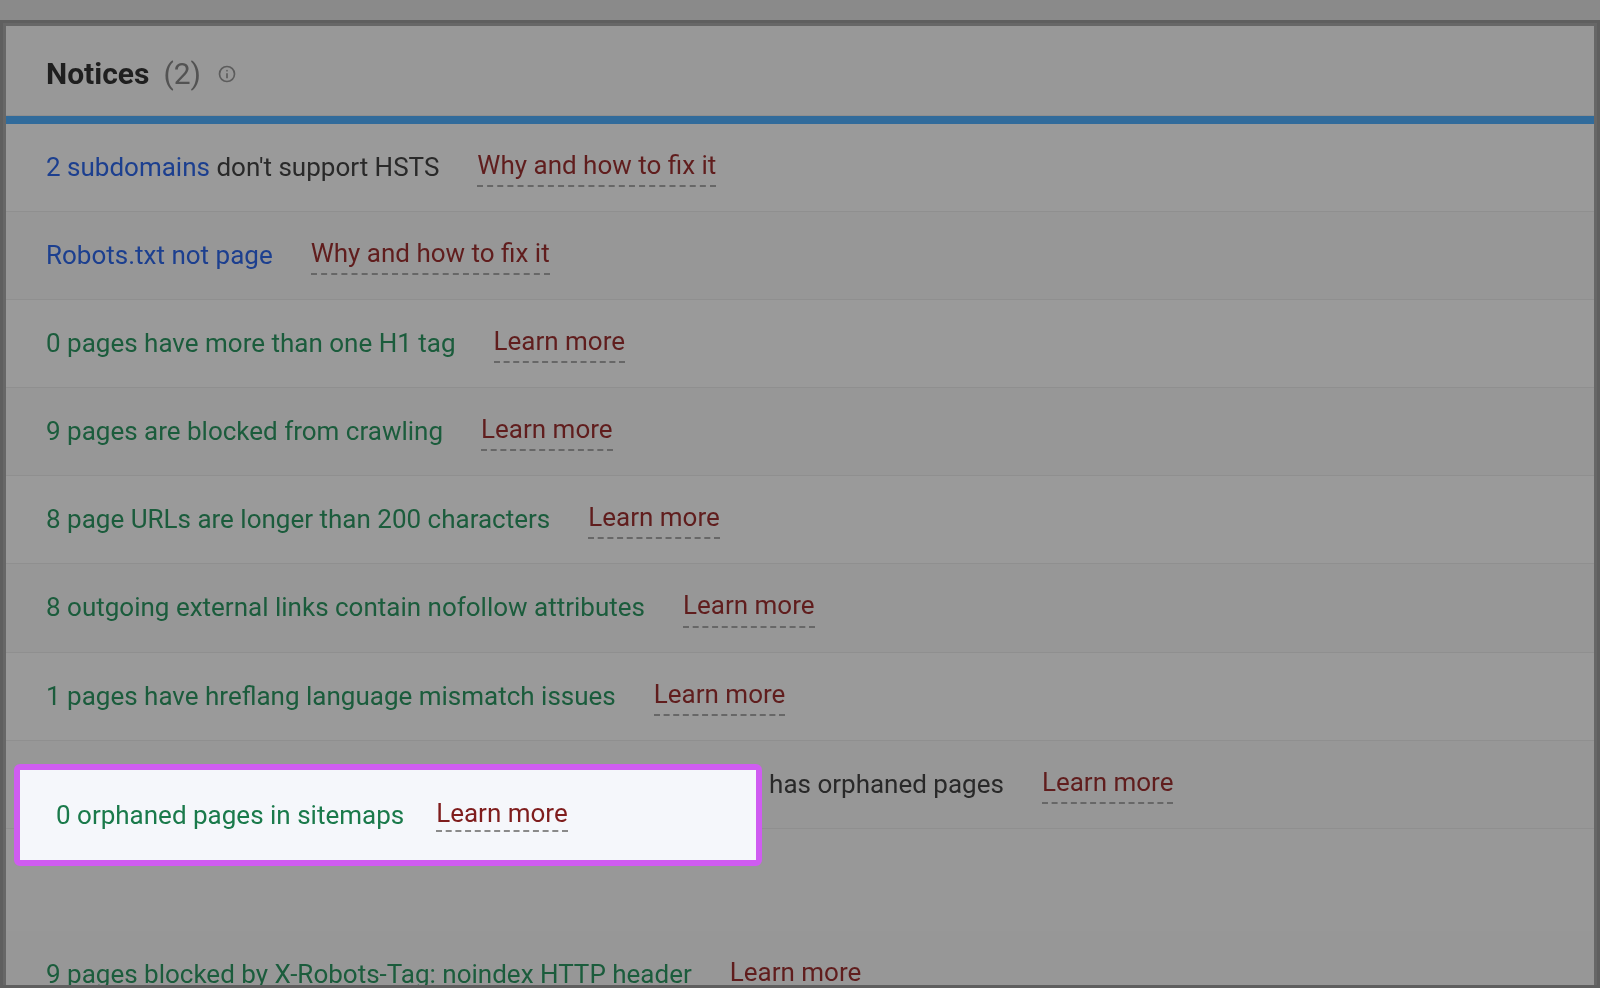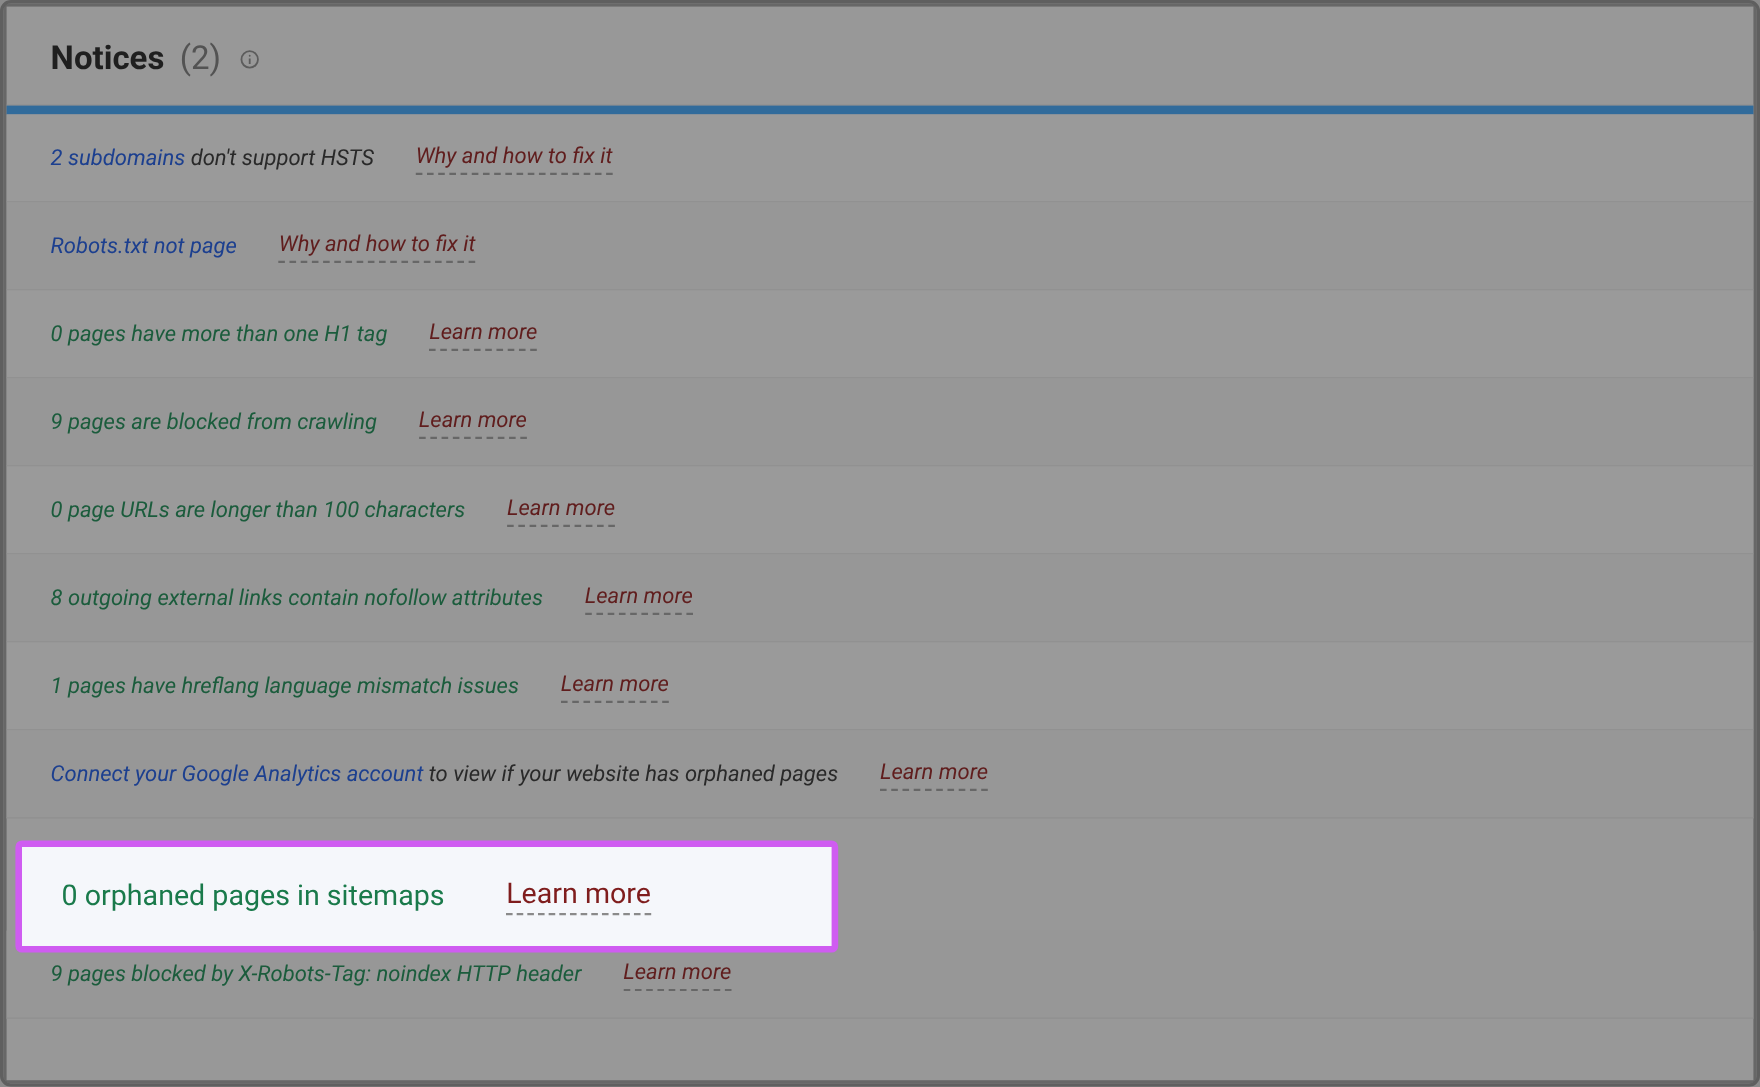--- a/index.html
+++ b/index.html
@@ -1,32 +1,32 @@
 <!DOCTYPE html>
 <html><head>
 <meta charset="utf-8">
 <style>
   html,body{margin:0;padding:0;width:1600px;height:988px;font-family:-apple-system,BlinkMacSystemFont,"Segoe UI",Roboto,Arial,sans-serif;background:#8a8a8a;}
   .stage{position:relative;width:1600px;height:988px;}
-  .frame{position:absolute;inset:0;border:3px solid #5f5f5f;border-radius:10px;box-sizing:border-box;overflow:hidden;}
+  .frame{position:absolute;inset:0;border:3px solid #5f5f5f;border-radius:0;box-sizing:border-box;overflow:hidden;margin-top:20px;}
   .panel{position:absolute;inset:3px;background:#d1d1d1;}
   .dim-overlay{position:absolute;inset:0;background:rgba(30,30,30,0.32);pointer-events:none;}
   .header{padding:30px 40px 24px;display:flex;align-items:center;gap:14px;border-bottom:1px solid #c5c5c5;}
   .header .title{font-size:30px;font-weight:700;color:#1f1f1f;}
   .header .count{font-size:30px;font-weight:400;color:#6c6c6c;}
   .header .info{display:inline-flex;align-items:center;justify-content:center;margin-left:2px;}
   .header .info svg{width:20px;height:20px;}
   .progress{height:8px;background:#3a8fd6;width:100%;}
-  .row{padding:24px 40px;border-bottom:1px solid #c4c4c4;background:#d4d4d4;display:flex;align-items:center;flex-wrap:wrap;gap:0 38px;font-size:20px;line-height:1.35;font-style:italic;}
+  .row{padding:24px 40px;border-bottom:1px solid #c4c4c4;background:#d4d4d4;display:flex;align-items:center;flex-wrap:wrap;gap:0 38px;font-size:26px;line-height:1.35;}
   .row.alt{background:#d0d0d0;}
   .msg{color:#2e2e2e;}
   .link-blue{color:#1b4fc4;cursor:pointer;}
   .link-green{color:#1a7a4b;cursor:pointer;}
   .learn{color:#7f1d1d;border-bottom:2px dashed #8a8a8a;padding-bottom:2px;cursor:pointer;white-space:nowrap;}
-  .hlrow{position:absolute;left:14px;top:764px;width:748px;height:102px;border:6px solid #cf5cf1;border-radius:6px;background:#f5f7fb;box-sizing:border-box;display:flex;align-items:center;gap:56px;padding:0 36px;z-index:20;font-size:26px;}
+  .hlrow{position:absolute;left:14px;top:764px;width:748px;height:102px;border:6px solid #cf5cf1;border-radius:6px;background:#f5f7fb;box-sizing:border-box;display:flex;align-items:center;gap:32px;padding:0 36px;z-index:20;font-size:26px;}
   .spacer-hl{height:102px;}
 </style>
 </head>
 <body>
 
 <div class="stage">
   <div class="frame">
     <div class="panel">
       <div class="header">
         <span class="title">Notices</span>
@@ -51,21 +51,21 @@
           </div>
           <div class="row">
             <span class="msg"><span class="link-green">0 pages have more than one H1 tag</span></span>
             <span class="learn">Learn more</span>
           </div>
           <div class="row alt">
             <span class="msg"><span class="link-green">9 pages are blocked from crawling</span></span>
             <span class="learn">Learn more</span>
           </div>
           <div class="row">
-            <span class="msg"><span class="link-green">0 page URLs are longer than 100 characters</span></span>
+            <span class="msg"><span class="link-green">8 page URLs are longer than 200 characters</span></span>
             <span class="learn">Learn more</span>
           </div>
           <div class="row alt">
             <span class="msg"><span class="link-green">8 outgoing external links contain nofollow attributes</span></span>
             <span class="learn">Learn more</span>
           </div>
           <div class="row">
             <span class="msg"><span class="link-green">1 pages have hreflang language mismatch issues</span></span>
             <span class="learn">Learn more</span>
           </div>

